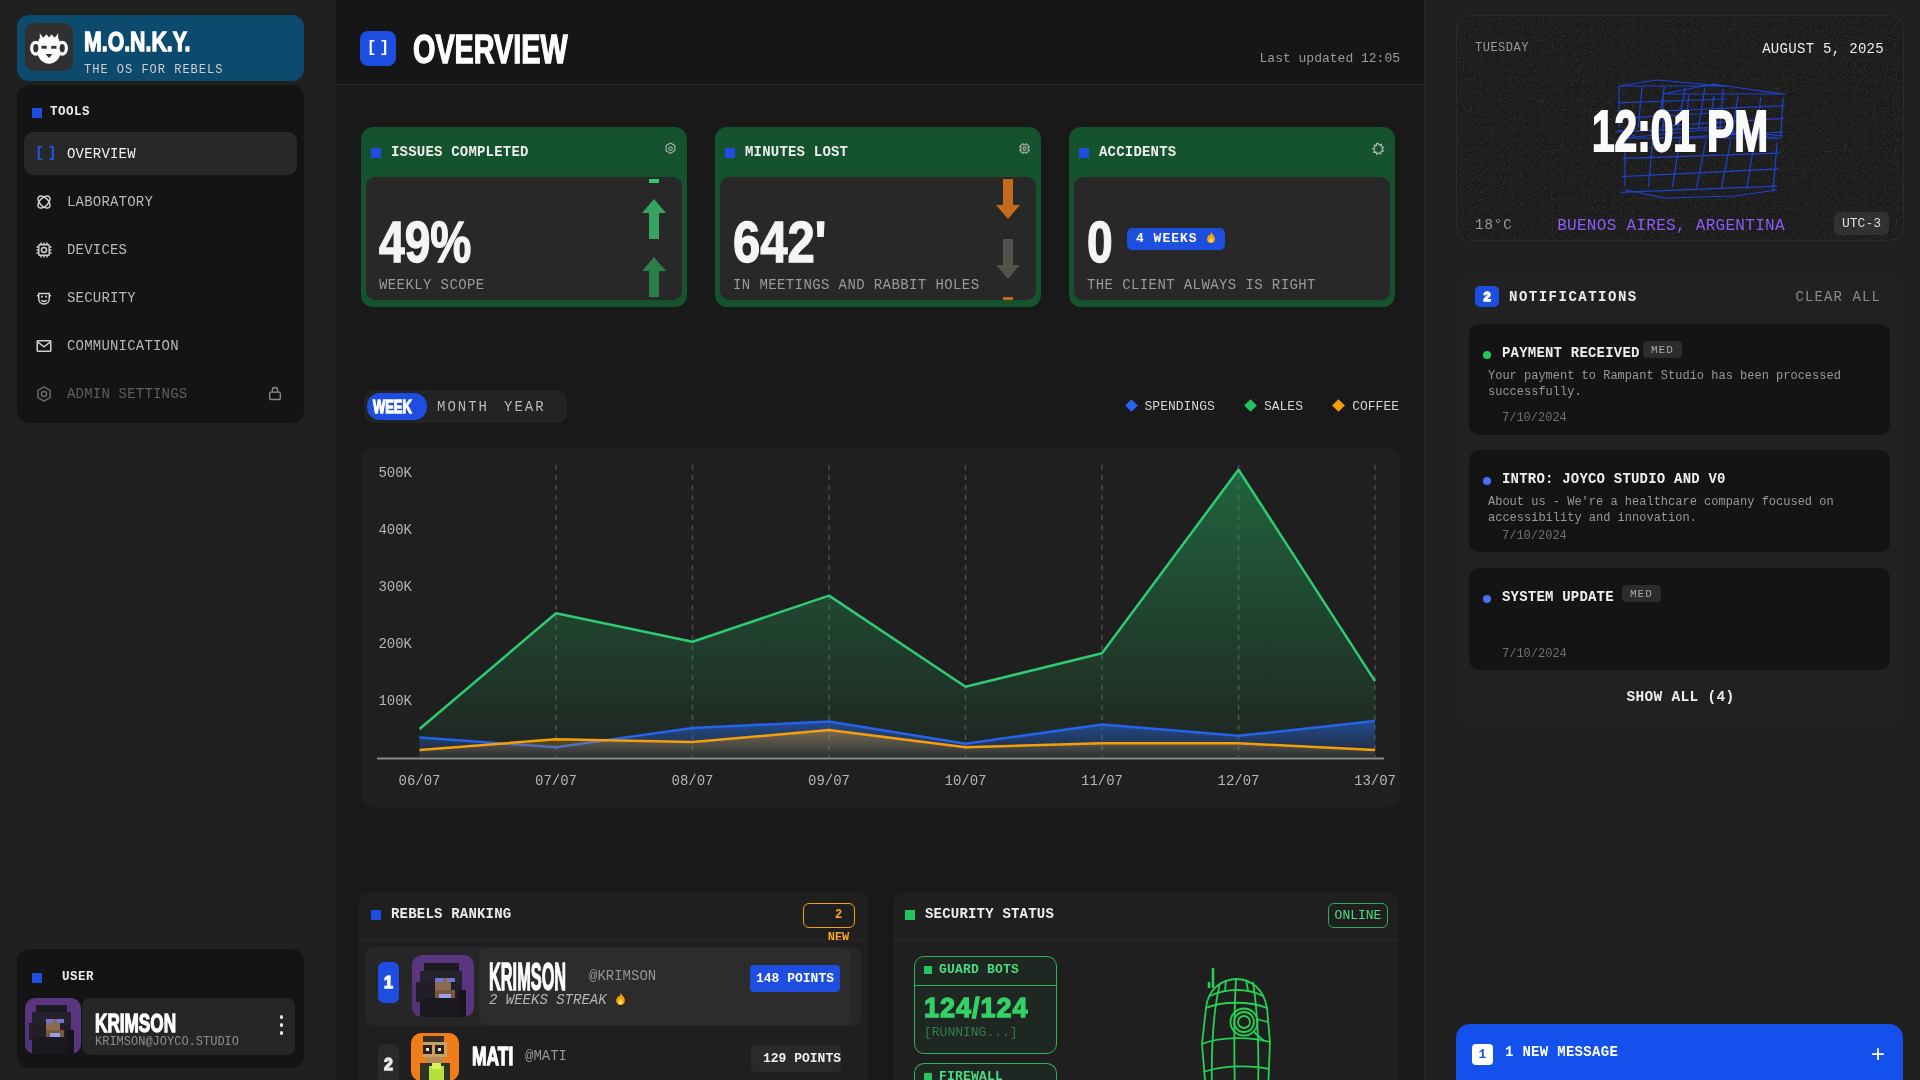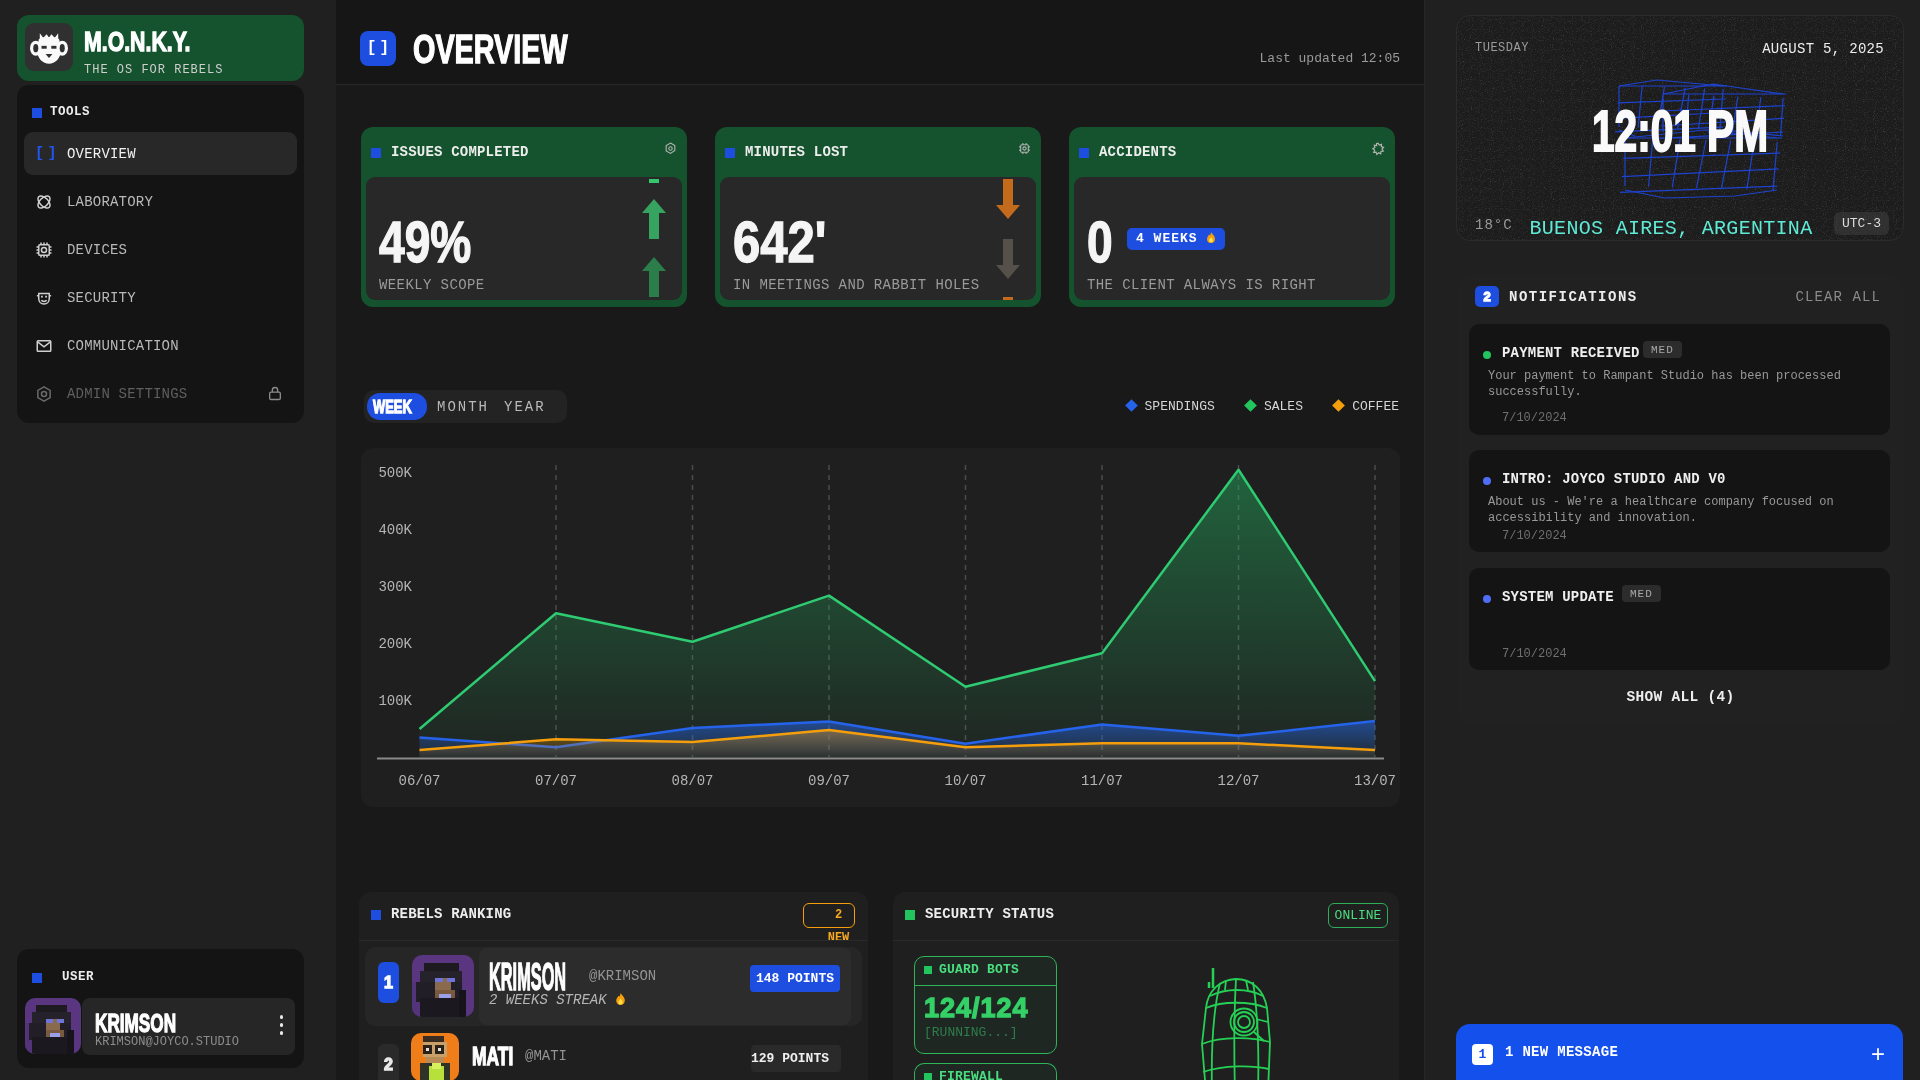--- a/index.html
+++ b/index.html
@@ -6,21 +6,21 @@
 html,body { width:1920px; height:1080px; overflow:hidden; background:#202020; }
 body { font-family:"Liberation Mono", monospace; position:relative; }
 .abs { position:absolute; }
 .mono { font-family:"Liberation Mono", monospace; }
 .d { font-family:"Liberation Sans", sans-serif; font-weight:700; white-space:nowrap; -webkit-text-stroke:1.3px currentColor; }
 .dx { display:inline-block; transform-origin:left center; }
 .sq { position:absolute; width:10px; height:10px; background:#1d4ee0; }
 .card { position:absolute; background:#1f1f1f; border-radius:12px; }
 
 
-#logo-card { left:17px; top:15px; width:287px; height:66px; background:#14532d; border-radius:12px; }
+#logo-card { left:17px; top:15px; width:287px; height:66px; background:#0c4a6e; border-radius:12px; }
 #logo-tile { position:absolute; left:8px; top:8px; width:48px; height:48px; background:#303030; border-radius:9px; }
 #nav-card { left:17px; top:85px; width:287px; height:338px; background:#141414; border-radius:12px; }
 .nav-item { position:absolute; left:7px; width:273px; height:43px; border-radius:9px; color:#b9b9b9; font-size:14px; letter-spacing:0.2px; display:flex; align-items:center; }
 .nav-item .ic { width:18px; height:18px; margin-left:11px; margin-right:14px; flex:none; }
 .nav-item.active { background:#282828; color:#f2f2f2; }
 .nav-item.dim { color:#5f5f5f; }
 #user-card { left:17px; top:949px; width:287px; height:119px; background:#141414; border-radius:12px; }
 #user-info { position:absolute; left:65px; top:49px; width:213px; height:57px; background:#262626; border-radius:8px; }
 
 
@@ -290,21 +290,21 @@
 <rect x="8" y="4" width="3" height="3" fill="#2a2118"></rect>
 <rect x="5" y="5" width="1" height="1" fill="#e8e3da"></rect>
 <rect x="9" y="5" width="1" height="1" fill="#e8e3da"></rect>
 <rect x="5" y="8" width="6" height="3" fill="#b88a55"></rect>
 <rect x="3" y="10" width="10" height="6" fill="#2f3327"></rect>
 <rect x="6" y="11" width="5" height="5" fill="#b8e03a"></rect>
 <rect x="7" y="10" width="3" height="2" fill="#d8f060"></rect>
 </svg></div>
       <div class="abs d" style="left:107px; top:9px; font-size:26px; color:#fff;"><span class="dx" style="transform:scaleX(0.67);">MATI</span></div>
       <div class="abs mono" style="left:160px; top:16px; font-size:14px; color:#949494;">@MATI</div>
-      <div class="abs mono" style="left:386px; top:13px; width:90px; height:27px; background:#2a2a2a; border-radius:4px; color:#f0f0f0; font-size:13px; font-weight:700; text-align:left; line-height:27px;">129 POINTS</div>
+      <div class="abs mono" style="left:386px; top:13px; width:90px; height:27px; background:#2a2a2a; border-radius:4px; color:#f0f0f0; font-size:13px; font-weight:700; text-align:right; line-height:27px;">129 POINTS</div>
     </div>
   </div>
 
   <div class="card" id="sec-card" style="left:557px; top:892px; width:506px; height:200px;">
     <div class="sq" style="left:12px; top:18px; background:#22c55e;"></div>
     <div class="abs mono" style="left:32px; top:14px; font-size:14px; font-weight:700; color:#ededed; letter-spacing:0.2px;">SECURITY STATUS</div>
     <div class="abs mono" style="left:435px; top:11px; width:60px; height:25px; border:1.5px solid #2eae58; border-radius:6px; color:#4ade80; font-size:13px; text-align:center; line-height:23px;">ONLINE</div>
     <div class="abs" style="left:0; top:48px; width:506px; border-top:1px solid #292929;"></div>
     <div class="abs" style="left:21px; top:64px; width:143px; height:98px; border:1.5px solid #2fb45a; border-radius:10px; background:rgba(34,197,94,0.05);">
       <div class="abs" style="left:9px; top:9px; width:8px; height:8px; background:#22c55e;"></div>
@@ -347,21 +347,21 @@
     <rect width="446" height="224" filter="url(#noise)" opacity="0.4"></rect>
   </svg>
   <div class="abs mono" style="left:18px; top:25px; font-size:12px; color:#9a9a9a; letter-spacing:0.5px;">TUESDAY</div>
   <div class="abs mono" style="right:19px; top:25px; font-size:14px; color:#ededed; letter-spacing:0.3px;">AUGUST 5, 2025</div>
   <svg class="abs" style="left:148px; top:56px;" width="196" height="128" viewBox="0 0 196 128" fill="none" stroke="#1d43cf" stroke-width="1.2">
     <path d="M14.0 14.0 L14.0 55.0 M37.1 14.6 L33.1 55.6 M59.4 15.2 L52.5 56.2 M80.2 15.8 L72.5 56.8 M99.7 16.4 L93.3 57.4 M118.2 17.0 L114.8 58.0 M14.0 14.0 L122.0 14.0 M12.7 30.9 L120.7 27.0 M11.3 46.3 L119.3 40.5 M10.0 59.8 L118.0 55.1 M58.0 22.0 L58.0 60.0 M83.7 22.8 L80.7 60.8 M108.8 23.6 L103.7 61.6 M132.9 24.4 L127.1 62.4 M155.8 25.2 L151.1 63.2 M178.1 26.0 L175.6 64.0 M58.0 22.0 L181.0 22.0 M57.0 39.0 L180.0 33.7 M56.0 54.0 L179.0 46.3 M55.0 66.4 L178.0 60.1 M20.0 66.0 L20.0 114.0 M47.8 66.7 L43.5 114.7 M75.0 67.3 L67.3 115.3 M101.0 68.0 L91.5 116.0 M125.7 68.7 L116.4 116.7 M149.3 69.3 L141.8 117.3 M172.2 70.0 L168.0 118.0 M20.0 66.0 L177.0 66.0 M18.3 86.3 L175.3 81.1 M16.7 104.6 L173.7 96.9 M15.0 120.4 L172.0 114.1"></path>
     <path d="M14 14 L52 8 L118 14 M14 58 L30 64 M118 58 L178 64 M58 22 L108 12 L178 22 M20 66 L100 58 L172 66 M20 118 L60 126 L130 124 L172 118"></path>
   </svg>
   <div class="abs d" style="left:50%; top:81px; font-size:58px; color:#fafafa; -webkit-text-stroke:2px #fafafa;"><span class="dx" style="transform:translateX(-50%) scaleX(0.70); transform-origin:center;">12:01 PM</span></div>
   <div class="abs mono" style="left:18px; top:201px; font-size:14px; color:#9a9a9a; letter-spacing:1px;">18°C</div>
-  <div class="abs mono" style="left:0; top:201px; width:428px; text-align:center; font-size:20px; color:#5eead4; letter-spacing:0.3px;">BUENOS AIRES, ARGENTINA</div>
+  <div class="abs mono" style="left:0; top:201px; width:428px; text-align:center; font-size:16px; color:#8b5cf6; letter-spacing:0.3px;">BUENOS AIRES, ARGENTINA</div>
   <div class="abs mono" style="right:14px; top:196px; padding:4px 8px; background:rgba(70,70,70,0.45); border-radius:6px; font-size:13px; color:#dedede;">UTC-3</div>
 </div>
 
 <div class="abs" id="notif">
   <div class="abs d" style="left:17px; top:12px; width:24px; height:21px; background:#1d4ee0; border-radius:5px; color:#fff; font-size:13px; text-align:center; line-height:21px;">2</div>
   <div class="abs mono" style="left:51px; top:15px; font-size:14px; font-weight:700; color:#ededed; letter-spacing:1.5px;">NOTIFICATIONS</div>
   <div class="abs mono" style="right:22px; top:15px; font-size:14px; color:#8a8a8a; letter-spacing:1.1px;">CLEAR ALL</div>
 
   <div class="ncard" style="top:50px; height:111px;">
     <div class="ndot" style="background:#22c55e;"></div>

